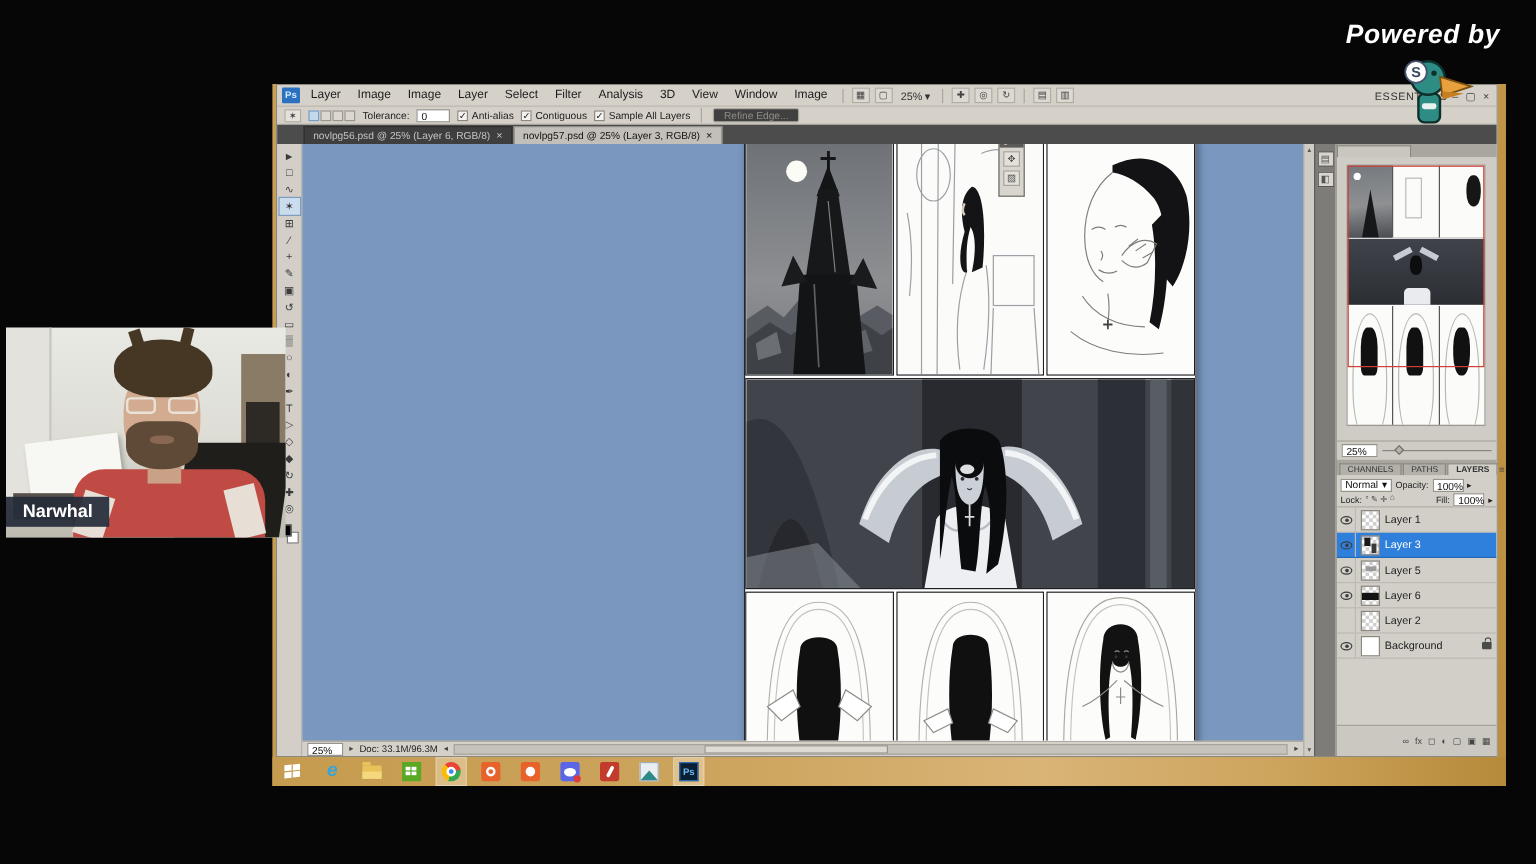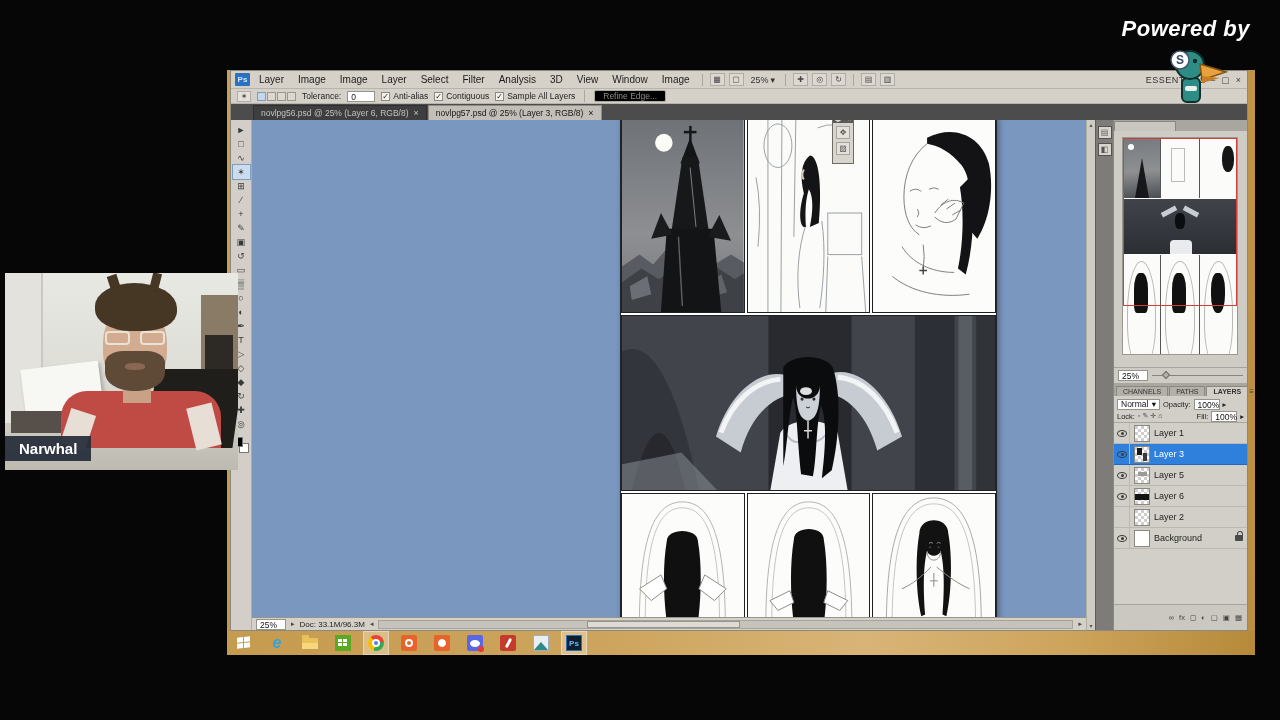--- a/index.html
+++ b/index.html
@@ -7,21 +7,21 @@
     font-family:"Liberation Sans",sans-serif}
   .abs{position:absolute}
   #stage{position:relative;width:1280px;height:720px;background:#060606}
 
   
   .powered{right:30px;top:16px;color:#fff;font-size:22px;font-weight:bold;font-style:italic;letter-spacing:.5px;z-index:60}
   .sy-text{right:8px;top:86px;color:#fff;font-size:30px;font-weight:bold;letter-spacing:.5px;z-index:60;text-shadow:0 1px 2px rgba(0,0,0,.6)}
   .sy-duck{right:52px;top:48px;z-index:60}
 
   
-  .cam{left:5px;top:273px;width:233px;height:197px;background:linear-gradient(180deg,#e9e9e4 0%,#ddddd6 52%,#bdbab0 100%);overflow:hidden;z-index:5}
+  .cam{left:5px;top:273px;width:233px;height:175px;background:linear-gradient(180deg,#e9e9e4 0%,#ddddd6 52%,#bdbab0 100%);overflow:hidden;z-index:5}
   .cam .door{left:0;top:0;width:38px;height:150px;background:#e3e2dc;border-right:2px solid #c9c8c1}
   .cam .paper{left:18px;top:92px;width:78px;height:48px;background:#f7f7f3;transform:rotate(-7deg);box-shadow:2px 3px 4px rgba(0,0,0,.25)}
   .cam .desk{left:6px;top:138px;width:128px;height:22px;background:#57504a}
   .cam .shelf{left:196px;top:22px;width:37px;height:100px;background:#8a7b66}
   .cam .shelf i{position:absolute;left:4px;top:40px;width:28px;height:52px;background:#2d2925;display:block}
   .cam .darkcorner{left:146px;top:96px;width:87px;height:79px;background:#201e1b;transform:skewX(-8deg)}
   .cam .shirt{left:56px;top:118px;width:160px;height:57px;background:#c04a44;border-radius:26px 26px 0 0}
   .cam .stripe-l{left:60px;top:138px;width:26px;height:37px;background:#e7ded6;transform:rotate(18deg)}
   .cam .stripe-r{left:186px;top:132px;width:26px;height:43px;background:#e7ded6;transform:rotate(-14deg)}
   .cam .neck{left:118px;top:104px;width:28px;height:26px;background:#c9a186}
@@ -78,21 +78,21 @@
 
   .optionsbar{height:15px;background:#d5d1c9;display:flex;align-items:center;gap:6px;padding:0 6px;font-size:8.5px;color:#222;border-bottom:1px solid #b7b4ad}
   .opt-ic{width:14px;height:11px;border:1px solid #b0ada5;background:#e6e2db;display:flex;align-items:center;justify-content:center;font-size:8px;color:#444}
   .opt-ic::before{content:attr(data-g)}
   .modes{display:flex;gap:1px}
   .modes i{width:9px;height:9px;border:1px solid #9a978f;background:#dcd8d1;display:block}
   .modes i.on{background:#c4d8ec;border-color:#7d9cc0}
   .field{background:#fff;border:1px solid #96938b;height:11px;line-height:10px;font-size:8.5px;padding:0 3px;color:#111}
   .chk{display:flex;align-items:center;gap:3px}
   .chk .box{width:9px;height:9px;border:1px solid #8b887f;background:#f4f2ee;font-size:8px;line-height:8px;color:#222;text-align:center}
-  .refine{border:1px solid #aaa79f;color:#8f8c84;background:#000000;padding:0 8px;height:12px;line-height:11px;border-radius:2px}
+  .refine{border:1px solid #aaa79f;color:#8f8c84;background:#404040;padding:0 8px;height:12px;line-height:11px;border-radius:2px}
 
   .tabbar{height:16px;background:#4c4c4c;display:flex;align-items:flex-end;padding-left:22px;gap:1px}
   .dtab{height:15px;display:flex;align-items:center;gap:5px;padding:0 7px;font-size:8.5px;white-space:nowrap}
   .dtab.inactive{background:#3e3e3e;color:#c3c3c3;border:1px solid #2e2e2e;border-bottom:none}
   .dtab.active{background:#c2bfb8;color:#141414;border:1px solid #8f8c85;border-bottom:none}
   .dtab .x{font-size:9px}
 
   .work{flex:1;display:flex;min-height:0}
   .tools{width:21px;background:#d3cfc8;border-right:1px solid #b0ada5;display:flex;flex-direction:column;align-items:center;padding-top:3px}
   .tool{width:17px;height:14px;display:flex;align-items:center;justify-content:center;font-size:9px;color:#3a3a3a}

